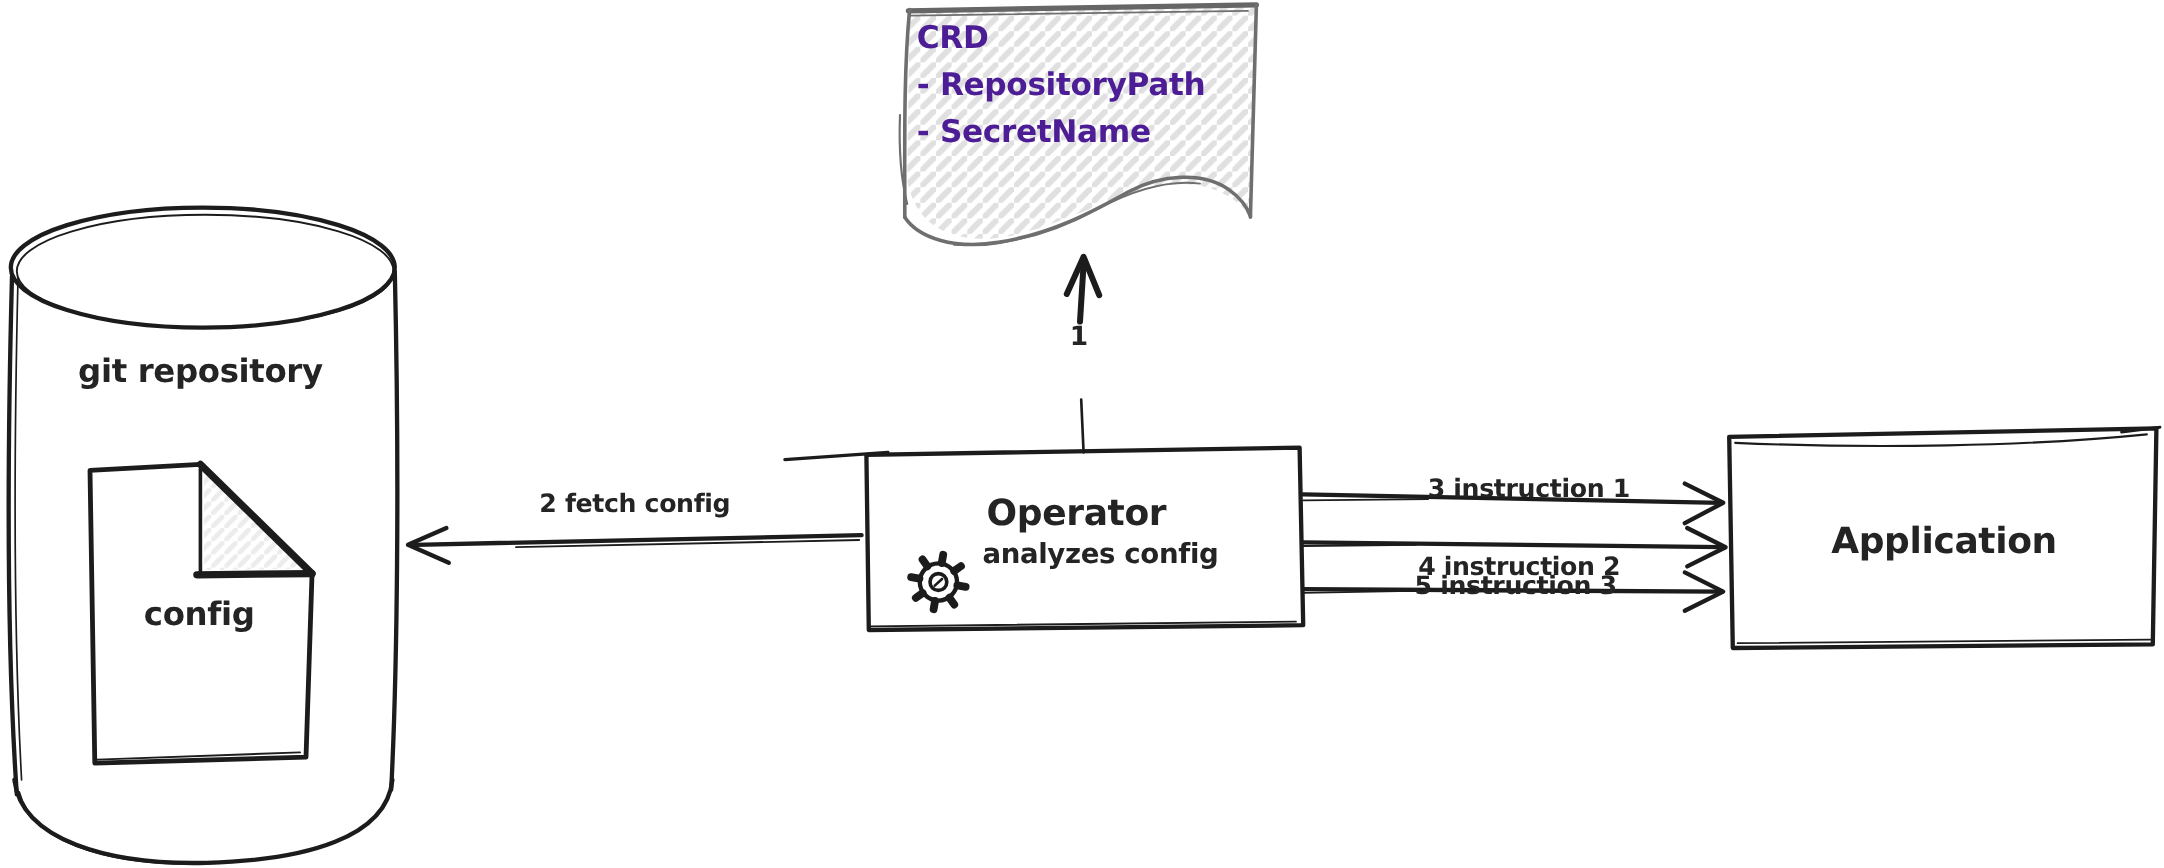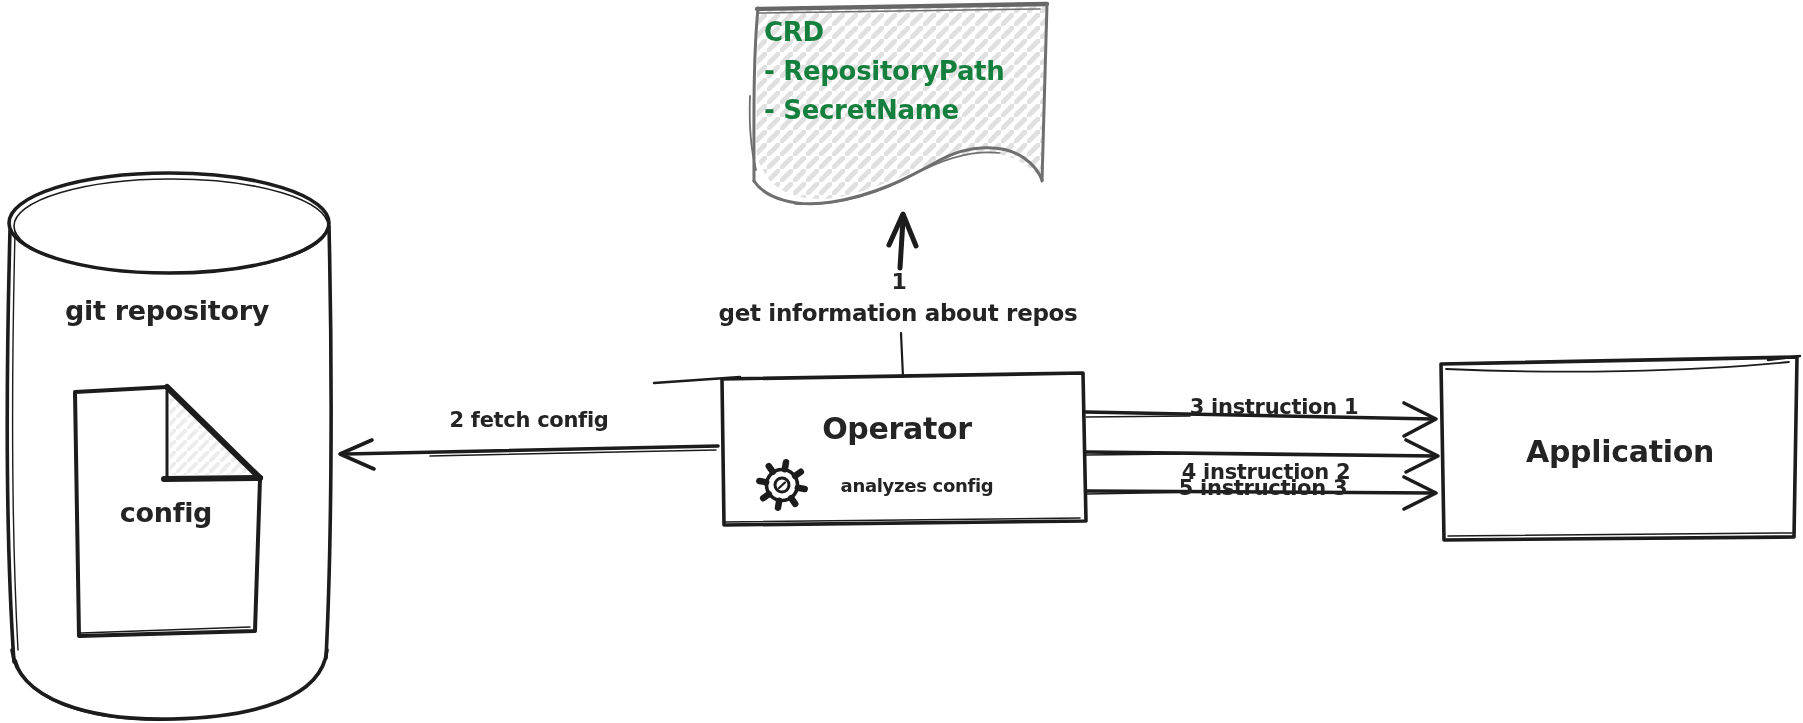--- a/index.html
+++ b/index.html
@@ -16,32 +16,32 @@
     position:absolute;
     transform:translate(-50%,-50%);
     white-space:nowrap;
     font-weight:600;
     letter-spacing:-0.3px;
     color:#242424;
   }
   .lbl-git{left:167px;top:310px;font-size:27px;}
   .lbl-config{left:166px;top:512px;font-size:27px;text-align:center;}
   .lbl-operator{left:897px;top:428px;font-size:30px;}
-  .lbl-analyzes{left:917px;top:485px;font-size:18px;}
+  .lbl-analyzes{left:917px;top:462px;font-size:23px;}
   .lbl-application{left:1620px;top:451px;font-size:30px;}
   .lbl-fetch{left:529px;top:420px;font-size:21px;}
   .lbl-getinfo{left:898px;top:313px;font-size:23px;}
   .lbl-step1{left:899px;top:281px;font-size:22px;}
   .lbl-instr1{left:1263px;top:407px;font-size:21px;margin-left:11px;}
   .lbl-instr2{left:1266px;top:450px;font-size:21px;margin-top:22px;}
   .lbl-instr3{left:1263px;top:488px;font-size:21px;}
   .crd-text{
     position:absolute;left:764px;top:13px;
     font-size:26px;font-weight:600;letter-spacing:-0.3px;
-    line-height:39px;color:#15803d;
+    line-height:39px;color:#4c1d95;
   }
 </style>
 </head>
 <body>
 
 <div class="canvas">
 
   <svg width="1803" height="723" viewBox="0 0 1803 723">
     <defs>
       <pattern id="hatchNote" width="13" height="13" patternUnits="userSpaceOnUse">
@@ -147,21 +147,20 @@
     <div>- RepositoryPath</div>
     <div>- SecretName</div>
   </div>
 
   <div class="label lbl-operator">Operator</div>
   <div class="label lbl-analyzes">analyzes config</div>
 
   <div class="label lbl-application">Application</div>
 
   <div class="label lbl-step1">1</div>
-  <div class="label lbl-getinfo">get information about repos</div>
 
   <div class="label lbl-fetch">2 fetch config</div>
 
   <div class="label lbl-instr1">3 instruction 1</div>
   <div class="label lbl-instr2">4 instruction 2</div>
   <div class="label lbl-instr3">5 instruction 3</div>
 
 </div>
 
 </body></html>

